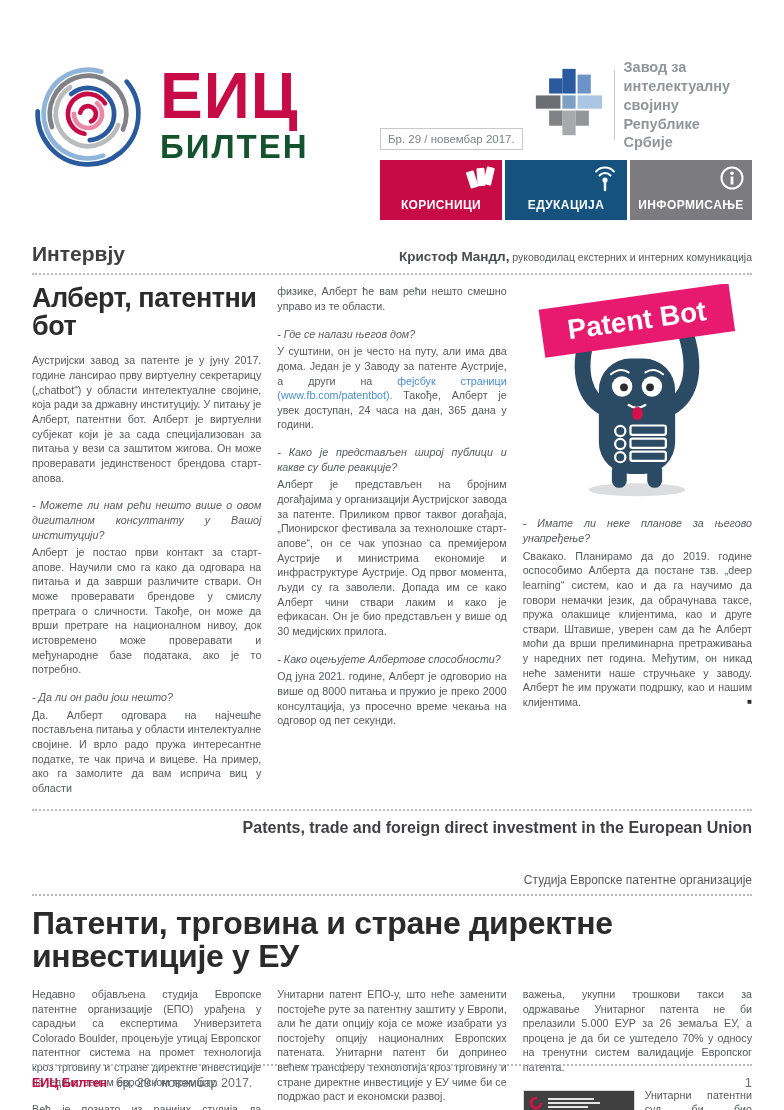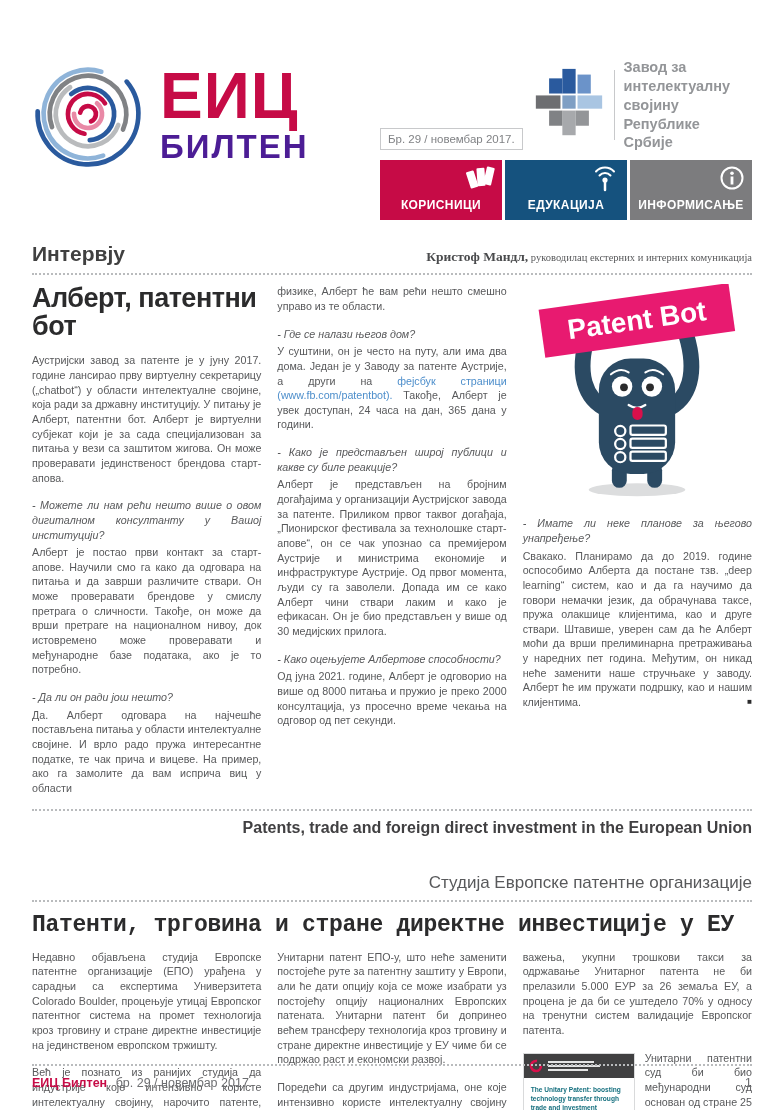--- a/index.html
+++ b/index.html
@@ -7,57 +7,57 @@
     width:784px;height:1110px;box-sizing:border-box;position:relative;
     background:#ffffff;padding:58px 32px 0;
     font-family:"Liberation Sans","DejaVu Sans",sans-serif;color:#58595b;
     overflow:hidden;
   }
   
   .header{display:flex;justify-content:space-between;align-items:flex-start;}
   .brand{display:flex;align-items:flex-start;gap:16px;}
   .wordmark{padding-top:10px;}
   .wm-title{font-size:64px;font-weight:bold;color:#c60b46;line-height:.88;letter-spacing:1px;}
-  .wm-sub{font-size:33px;font-weight:bold;color:#4c1d95;letter-spacing:2px;margin-top:4px;}
+  .wm-sub{font-size:33px;font-weight:bold;color:#14532d;letter-spacing:2px;margin-top:4px;}
   .header-right{width:372px;}
   .hr-top{display:flex;align-items:flex-end;gap:10px;margin-bottom:8px;}
   .issue-badge{border:1px solid #c8c9cb;color:#808285;font-size:11.5px;padding:4px 7px;white-space:nowrap;margin-bottom:2px;}
   .inst{display:flex;align-items:center;gap:9px;}
   .inst-divider{width:1px;height:70px;background:#c8c9cb;}
   .inst-name{font-size:14.5px;font-weight:bold;color:#939598;line-height:1.3;}
   .nav{display:flex;gap:3px;}
   .nav-btn{flex:1;height:60px;position:relative;}
   .nav-btn .icon{position:absolute;top:5px;right:7px;}
   .nav-btn .lbl{position:absolute;bottom:8px;left:0;right:0;text-align:center;
     font-size:12px;font-weight:bold;color:#fff;letter-spacing:.4px;}
   .nav-btn .lbl span{border-bottom:2px solid #fff;padding-bottom:20px;}
   .btn-users{background:#c60b46;}
   .btn-edu{background:#15527e;}
   .btn-info{background:#7c7c7e;}
   
   .sec-row{display:flex;justify-content:space-between;align-items:flex-end;margin-top:22px;padding-bottom:7px;}
   .sec-label{font-size:21px;font-weight:bold;color:#404040;}
-  .byline{text-align:center;font-size:10.5px;color:#58595b;line-height:1.45;font-family:Liberation Serif, serif;}
+  .byline{text-align:center;font-size:10.5px;color:#58595b;line-height:1.45;}
   .byline .name{font-size:13.5px;font-weight:bold;color:#4a4b4d;}
   .dotted{border-top:2px dotted #b9bbbd;height:0;}
   
   .cols{display:flex;gap:16px;margin-top:9px;}
   .col{flex:1;min-width:0;}
   .a-title{font-size:27px;font-weight:bold;color:#2b2b2c;line-height:1.02;letter-spacing:-.5px;margin:1px 0 13px;}
   .col p{font-size:10.7px;line-height:1.37;text-align:justify;margin:0 0 13px;}
   .col p.q{font-style:italic;margin-bottom:3px;}
   .link{color:#4d8ecb;}
   .endmark{float:right;color:#2b2b2c;font-size:8px;line-height:14px;}
   
   .robot-wrap{text-align:center;margin:0 0 12px;}
   
   .kicker{text-align:right;padding:8px 0 7px;}
   .kicker-en{font-size:16px;font-weight:bold;color:#414042;margin-bottom:3px;}
-  .kicker-sr{font-size:17px;color:#58595b;margin-top:36px;}
-  .study-title{font-size:23px;font-weight:bold;color:#2b2b2c;letter-spacing:-.3px;margin:11px 0 13px;line-height:1.05;font-family:Liberation Mono, monospace;}
+  .kicker-sr{font-size:12px;color:#58595b;margin-top:36px;}
+  .study-title{font-size:32px;font-weight:bold;color:#2b2b2c;letter-spacing:-.3px;margin:11px 0 13px;line-height:1.05;}
   
   .cover{float:left;width:112px;margin:2px 10px 4px 0;border:1px solid #d9dadb;box-sizing:border-box;}
   .cover-top{background:#404041;height:24px;display:flex;align-items:center;gap:5px;padding:0 5px;box-sizing:border-box;}
   .cover-lines i{display:block;height:2px;background:#e5e5e5;margin:2px 0;}
   .cover-lines i:nth-child(1){width:46px;}
   .cover-lines i:nth-child(2){width:52px;}
   .cover-lines i:nth-child(3){width:40px;}
   .cover-mid{background:#fff;padding:8px 7px 6px;}
   .cover-title{font-size:6.6px;font-weight:bold;color:#16707f;line-height:1.35;margin:0 0 5px;text-align:left;}
   .cover-cap{font-size:4.8px;color:#8a8b8d;line-height:1.5;text-align:left;}

